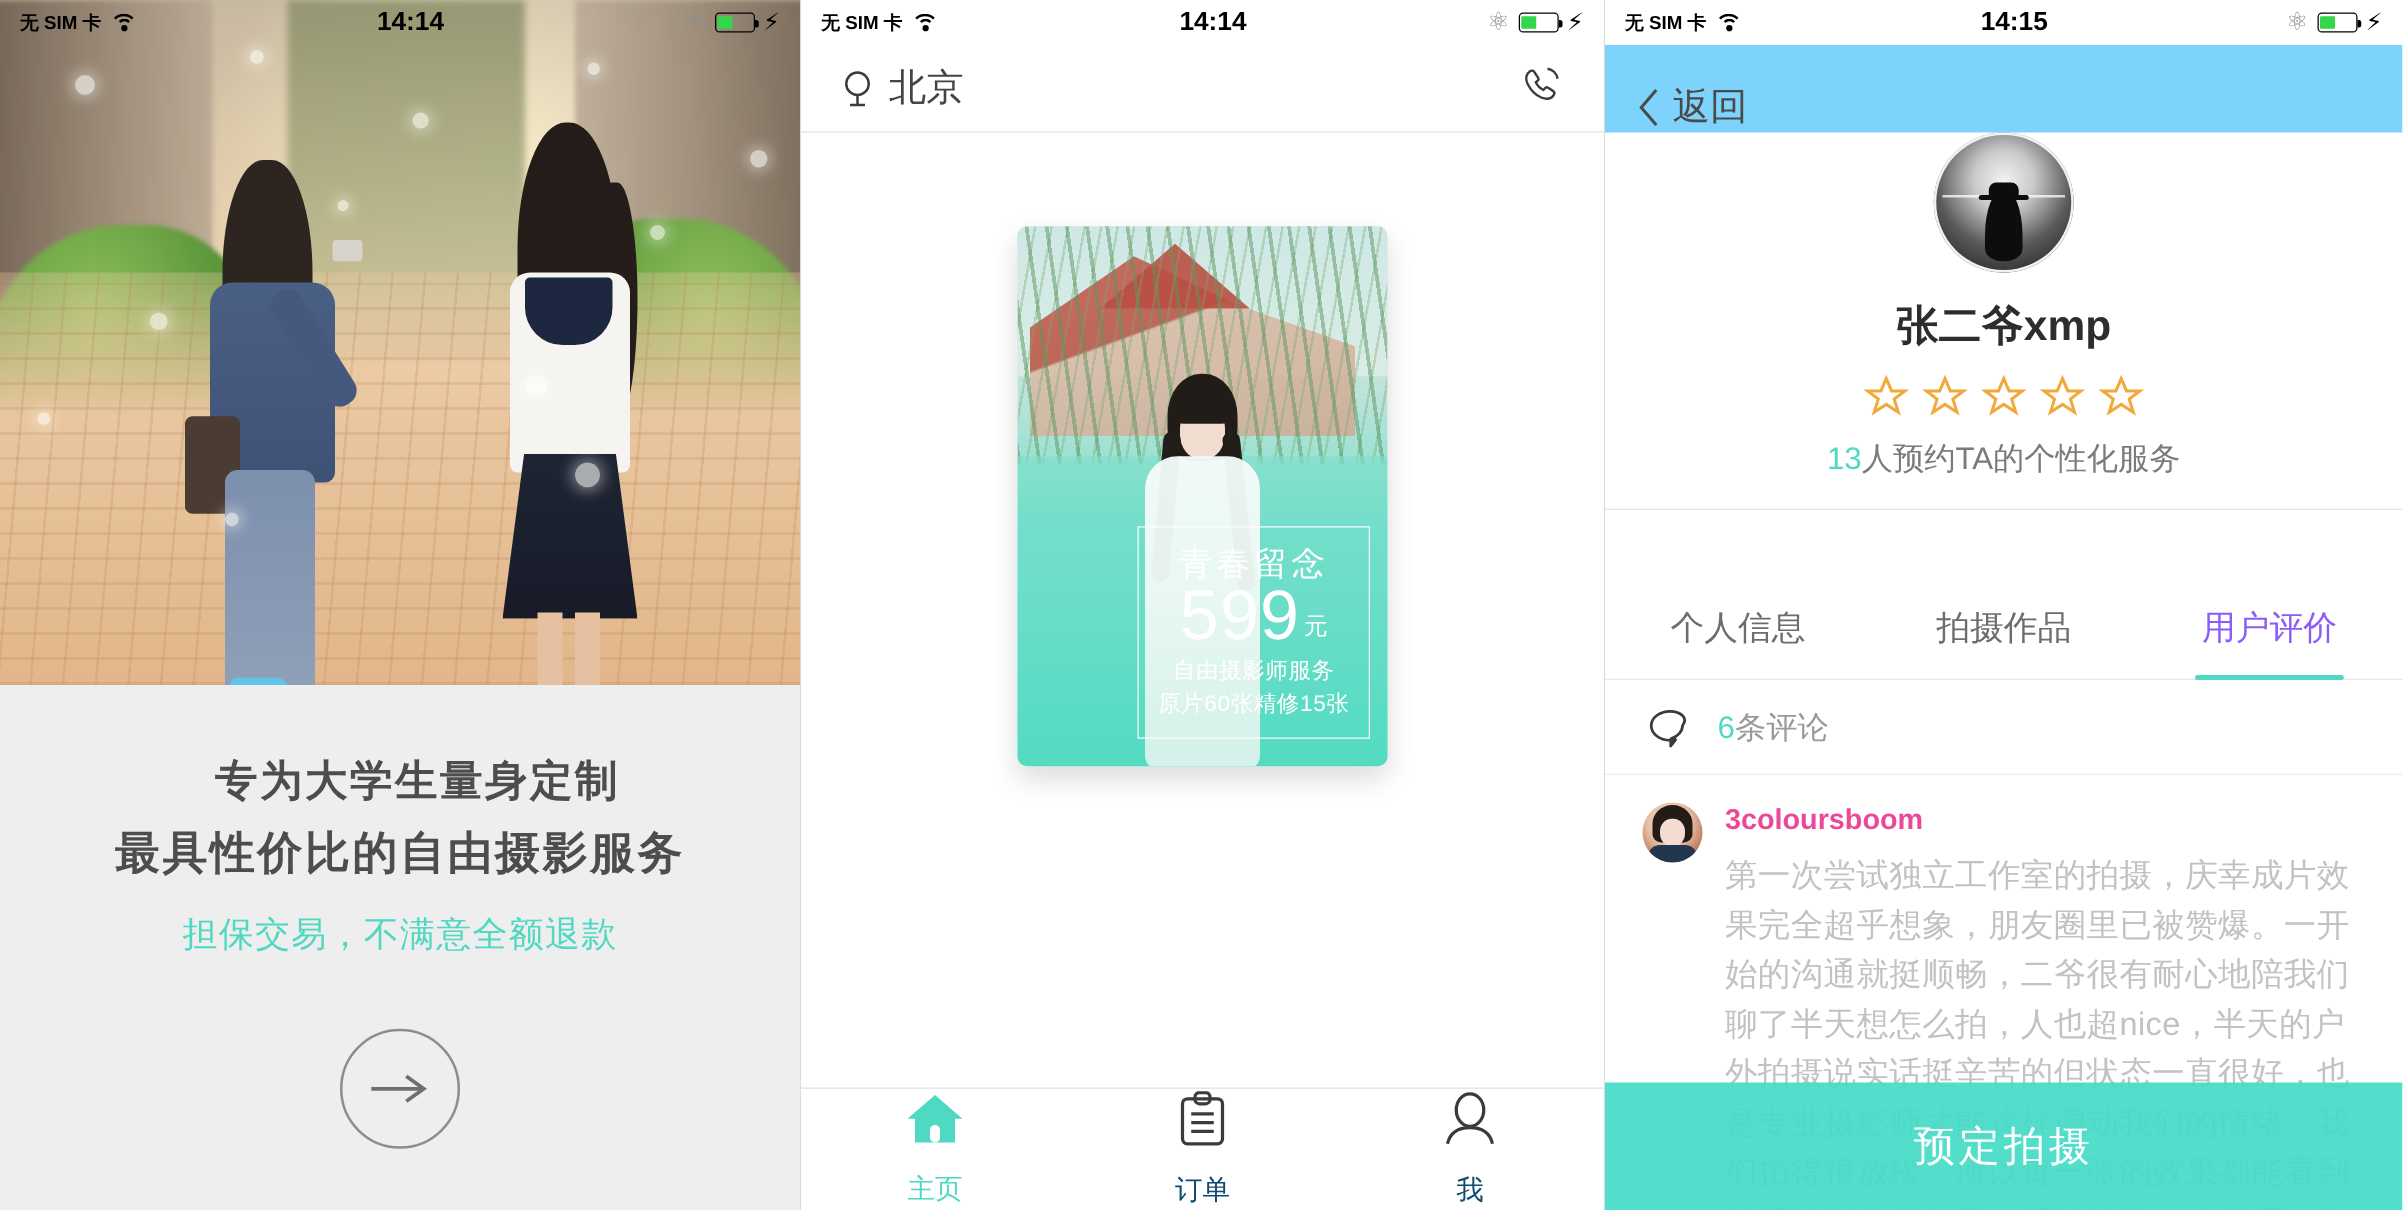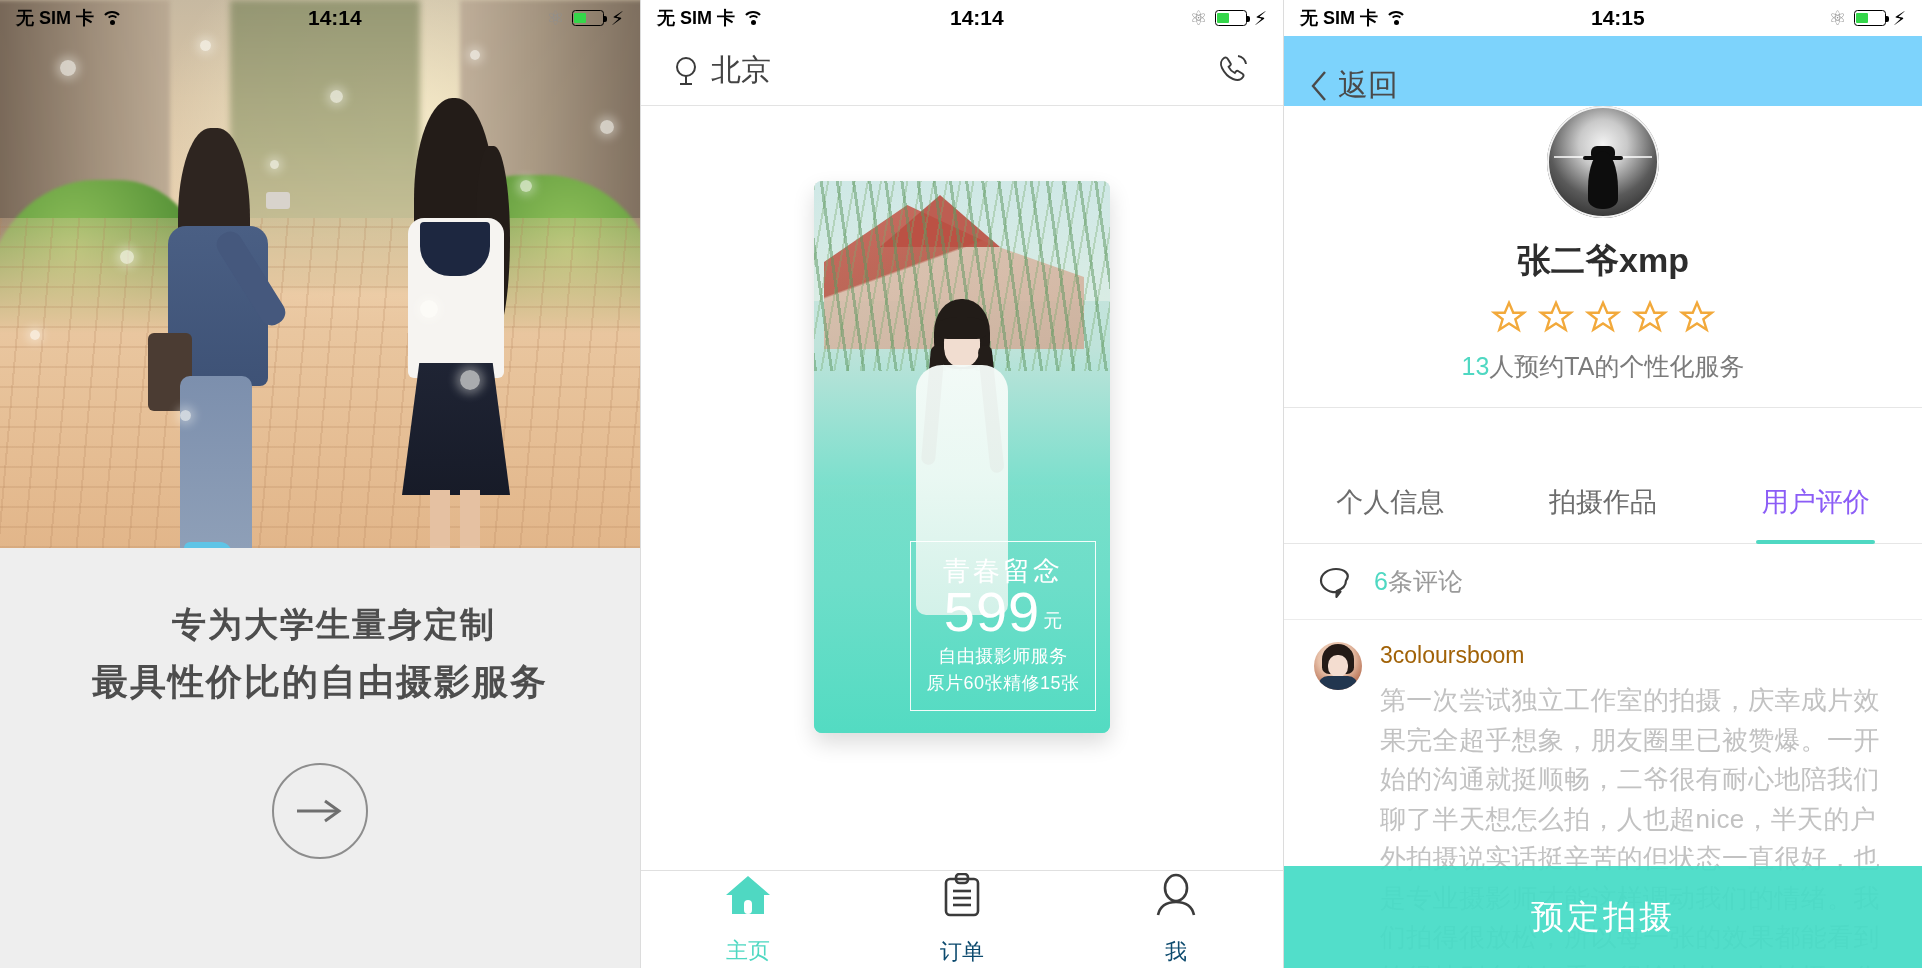--- a/index.html
+++ b/index.html
@@ -20,21 +20,21 @@
     position: absolute; top: 0; left: 0; right: 0; height: 36px;
     display: flex; align-items: center; z-index: 40;
     font-size: 21px; font-weight: bold; color: #000;
     padding: 0 16px;
   }
   .statusbar.onimage { background: transparent; }
   .statusbar.plain { background: #fff; }
   .sb-left { display: flex; align-items: center; gap: 7px; flex: 0 0 auto; }
   .sb-center { flex: 1; text-align: center; letter-spacing: 0px; }
   .sb-right { display: flex; align-items: center; gap: 7px; flex: 0 0 auto; }
-  .sb-carrier { font-size: 18px; font-weight: bold; }
+  .sb-carrier { font-size: 15px; font-weight: bold; }
   .wifi-ico { display: inline-block; width: 22px; height: 17px; position: relative; }
   .wifi-ico i { position: absolute; border: 2.4px solid #000; border-bottom-color: transparent;
                 border-left-color: transparent; border-right-color: transparent; border-radius: 50%; }
   .wifi-ico i.a { width: 22px; height: 22px; left: 0; top: 1px; }
   .wifi-ico i.b { width: 13px; height: 13px; left: 4.5px; top: 5.5px; }
   .wifi-ico i.c { width: 5px; height: 5px; left: 8.5px; top: 10px; background: #000;
                   border: none; border-radius: 50%; }
   .bt-ico { font-size: 20px; color: #8f8f8f; line-height: 1; }
   .batt { width: 32px; height: 16px; border: 1.8px solid #000; border-radius: 3.5px;
           position: relative; padding: 1.6px; }
@@ -126,21 +126,21 @@
     position:absolute; top:36px; left:0; right:0; height:70px; background:#fff;
     display:flex; align-items:center; padding:0 32px;
     border-bottom:1px solid #e3e3e3; z-index:20;
   }
   .nav-city { display:flex; align-items:center; gap:12px; }
   .nav-city .ctxt { font-size:30px; color:#444; }
   .nav-spacer { flex:1; }
   .p2-stage { position:absolute; top:107px; left:0; right:0; bottom:98px; background:#fff; }
   .prod-card {
     position:absolute; left:50%; transform:translateX(-50%); top:74px;
-    width:296px; height:552px; border-radius:8px; overflow:hidden;
+    width:296px; height:432px; border-radius:8px; overflow:hidden;
     box-shadow: 0 10px 22px rgba(0,0,0,.14);
     background: linear-gradient(to bottom, #cfe6e0 0%, #bfe3da 30%, #73dfcb 58%, #59dcc4 100%);
   }
   .pc-photo { position:absolute; inset:0; }
   .pc-photo .sky { position:absolute; top:0; left:0; right:0; height:120px;
       background: linear-gradient(to bottom,#cfe8e6,#d9ece4); }
   .pc-photo .house { position:absolute; top:18px; left:10px; width:260px; height:150px;
       background: linear-gradient(160deg,#c9564a 0%, #b8503f 40%, #d9b9a5 41%, #cfa994 100%);
       clip-path: polygon(0 42%, 32% 4%, 64% 30%, 100% 52%, 100% 100%, 0 100%); opacity:.85; }
   .pc-photo .roof { position:absolute; top:14px; left:26px; width:200px; height:52px;
@@ -229,21 +229,21 @@
   .rv-avatar { width:48px; height:48px; border-radius:50%; flex:0 0 48px; overflow:hidden;
      background: radial-gradient(circle at 45% 35%, #f7e4d8 0%, #e7c0a8 42%, #c07f63 70%, #8c4f3a 100%);
      position:relative; }
   .rv-avatar .h { position:absolute; left:8px; top:2px; width:32px; height:30px;
      background:#241a16; border-radius:50% 50% 22% 22%; }
   .rv-avatar .f { position:absolute; left:14px; top:13px; width:20px; height:22px;
      background:#f4ddd0; border-radius:46%; }
   .rv-avatar .b { position:absolute; left:4px; bottom:0; width:40px; height:14px;
      background:#22364f; border-radius:10px 10px 0 0; }
   .rv-body { flex:1; min-width:0; }
-  .rv-user { font-size:23px; color:#a16207; }
+  .rv-user { font-size:23px; color:#ec4899;font-weight:bold; }
   .rv-text { font-size:26px; line-height:1.52; color:#c2c2c2; margin-top:12px;
              letter-spacing:.3px; }
   .cta {
     position:absolute; left:0; right:0; bottom:0; height:102px;
     background: rgba(69,220,198,.93);
     display:flex; align-items:center; justify-content:center;
     color:#fff; font-size:33px; letter-spacing:3px; z-index:30;
   }
 </style>
 </head>
@@ -308,20 +308,21 @@
         <span class="batt">
             <i></i>
           </span>
         <span class="bolt">⚡</span>
       </div>
     </div>
 
     <div class="p1-body">
       <div class="p1-tag1">专为大学生量身定制</div>
       <div class="p1-tag2">最具性价比的自由摄影服务</div>
+      <div class="p1-sub">担保交易，不满意全额退款</div>
       <div class="p1-arrow-wrap">
         <div class="p1-arrow">
           <svg width="50" height="26" viewBox="0 0 50 26">
             <line x1="2" y1="13" x2="42" y2="13" stroke="#6f6f6f" stroke-width="3"></line>
             <polyline points="30,3 44,13 30,23" fill="none" stroke="#6f6f6f" stroke-width="3"></polyline>
           </svg>
         </div>
       </div>
     </div>
   </div>

